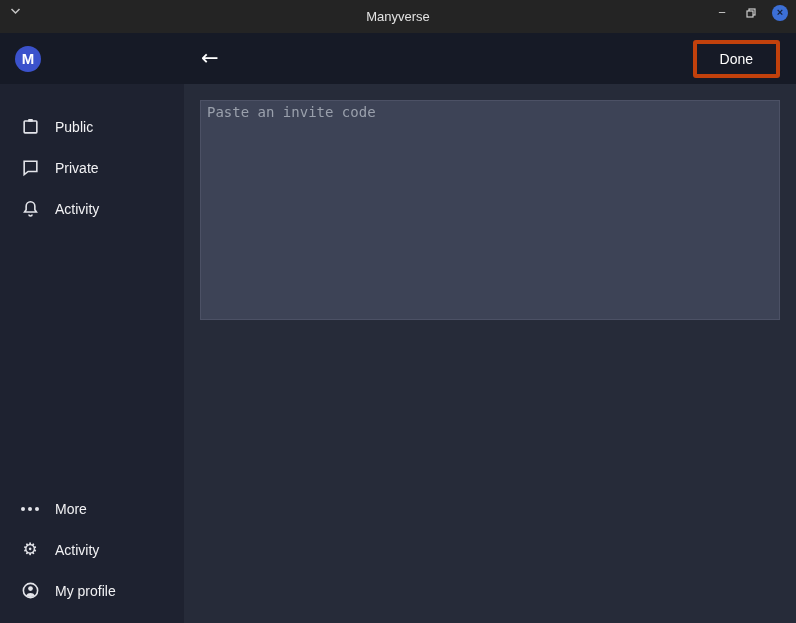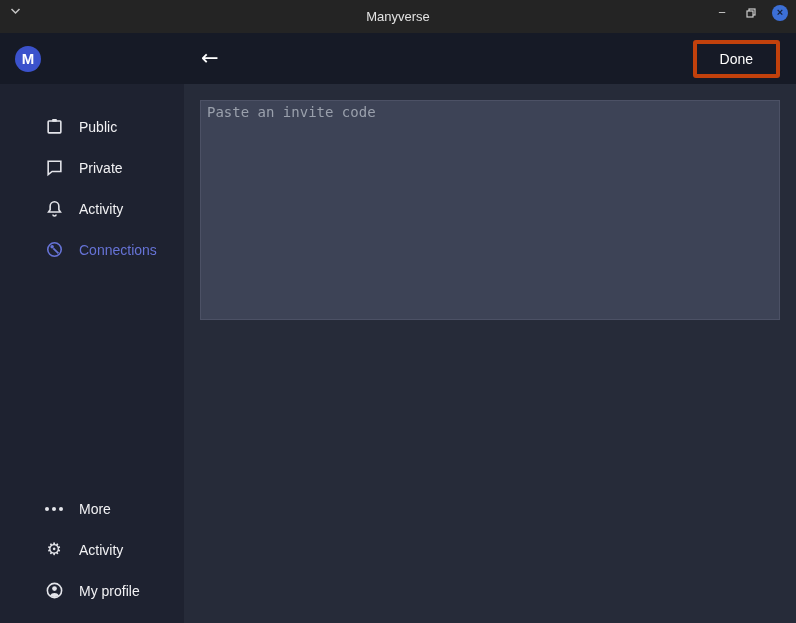--- a/index.html
+++ b/index.html
@@ -107,21 +107,21 @@
     display:flex;
     flex-direction:column;
     padding-top:22px;
     padding-bottom:20px;
     flex-shrink:0;
   }
   .sidebar-item {
     display:flex;
     align-items:center;
     gap:15px;
-    padding-left:44px;
+    padding-left:20px;
     height:41px;
     font-size:14px;
     color:#f2f2f4;
     cursor:pointer;
   }
   .sidebar-item .icon {
     width:20px; height:20px;
     display:flex; align-items:center; justify-content:center;
     color:#e4e5ea;
   }
@@ -205,30 +205,20 @@
     <div class="sidebar-item">
       <span class="icon">
         <svg width="19" height="19" viewBox="0 0 24 24" fill="none" stroke="currentColor" stroke-width="2">
           <path d="M12 3.5a5.5 5.5 0 0 0-5.5 5.5v4.5L4.5 16.5h15L17.5 13.5V9A5.5 5.5 0 0 0 12 3.5z"></path>
           <path d="M10 19.5a2 2 0 0 0 4 0"></path>
         </svg>
       </span>
       <span>Activity</span>
     </div>
 
-    <div class="sidebar-item active">
-      <span class="icon">
-        <svg width="19" height="19" viewBox="0 0 24 24" fill="none" stroke="currentColor" stroke-width="2">
-          <circle cx="12" cy="12" r="8.5"></circle>
-          <circle cx="9" cy="8.5" r="2.2" fill="currentColor" stroke="none"></circle>
-          <path d="M10.5 10.5 L17 17" stroke-width="2.2"></path>
-        </svg>
-      </span>
-      <span>Connections</span>
-    </div>
 
     <div class="sidebar-spacer"></div>
 
     <div class="sidebar-item">
       <span class="icon">
         <span class="dots">
             <span></span>
             <span></span>
             <span></span>
           </span>

